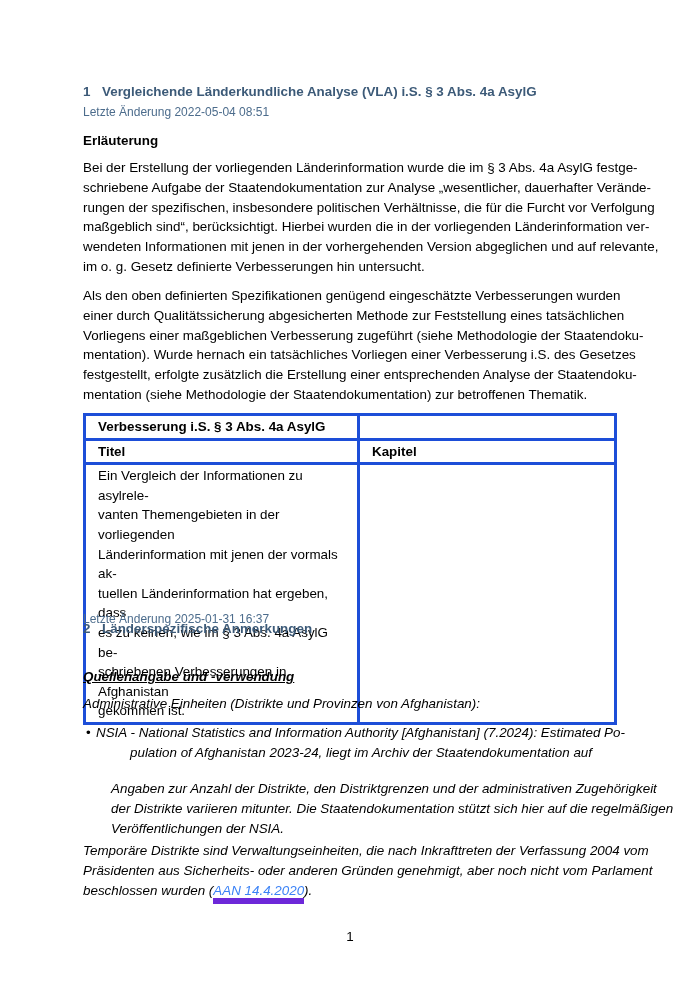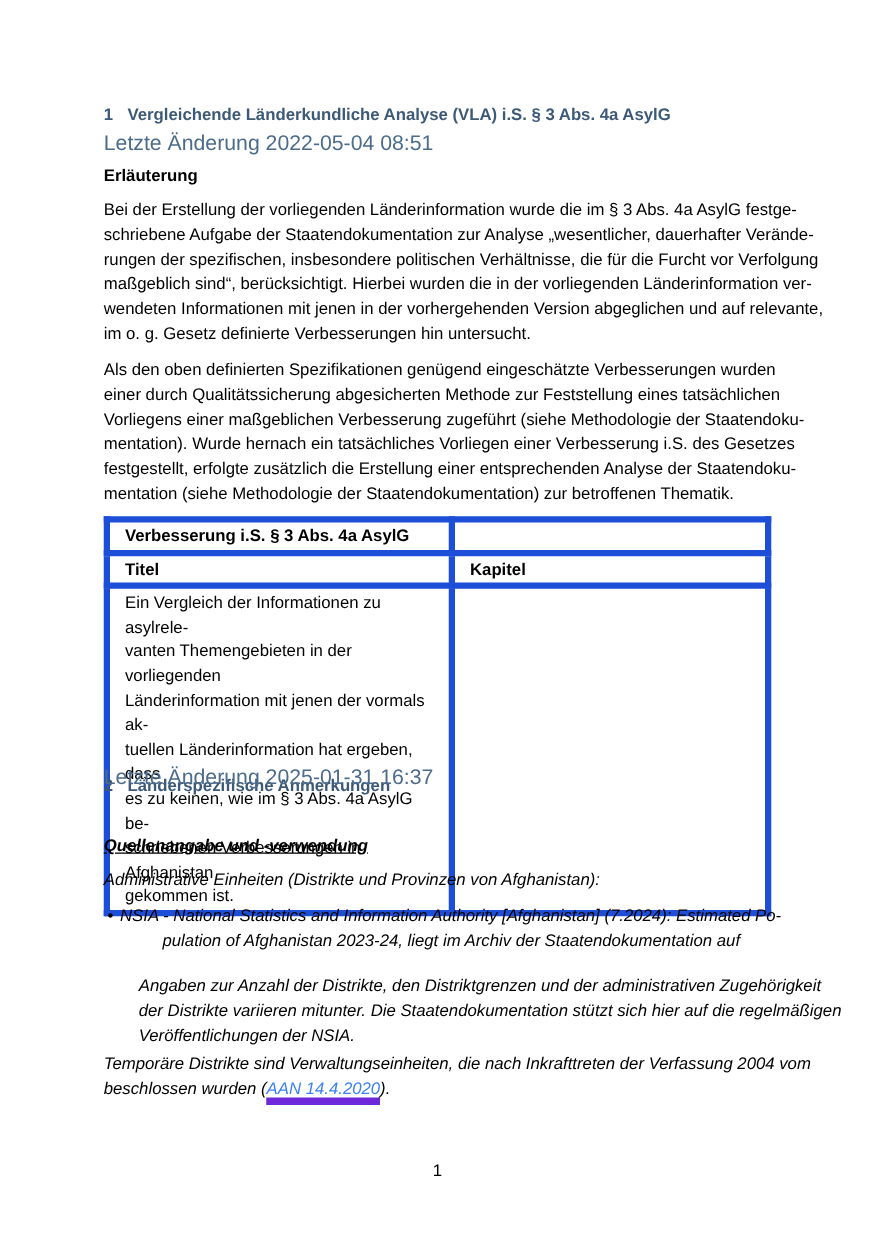--- a/index.html
+++ b/index.html
@@ -6,36 +6,36 @@
     body {
       width: 700px; height: 990px; position: relative; overflow: hidden;
       font-family: "Liberation Sans", sans-serif; color: #000;
     }
     .page { position: absolute; left: 83px; top: 0; width: 534px; }
     .h1 {
       position: absolute; left: 0; font-weight: bold; font-size: 13.4px;
       color: #3c5a78; white-space: nowrap;
     }
     .h1 .num { display: inline-block; width: 19px; }
-    .meta { position: absolute; left: 0; font-size: 17px; color: #4c6c8c; white-space: nowrap; }
+    .meta { position: absolute; left: 0; font-size: 12px; color: #4c6c8c; white-space: nowrap; }
     .sub { position: absolute; left: 0; font-size: 13.4px; font-weight: bold; }
     .sub.it { font-style: italic; text-decoration: underline; }
     .para {
       position: absolute; left: 0; width: 534px; font-size: 13.4px; line-height: 19.8px;
       text-align: justify; hyphens: manual;
     }
     .para.it { font-style: italic; }
     .para .line { display: block; text-align: justify; text-align-last: justify; white-space: nowrap; }
     .para .line.last { text-align-last: left; }
     table.vt {
       position: absolute; left: 0; top: 413px; width: 534px;
       border-collapse: collapse; border: 2px solid #c0c0c0; font-size: 13.4px;
     }
     table.vt td {
-      border: 5px solid #1d4ed8; padding: 1px 8px 1px 12px; vertical-align: top; line-height: 19.6px;
+      border: 3px solid #1d4ed8; padding: 1px 8px 1px 12px; vertical-align: top; line-height: 19.6px;
     }
     table.vt td.c1 { width: 251px; }
     table.vt td.b { font-weight: bold; }
     .bullet {
       position: absolute; left: 13px; width: 521px; font-size: 13.4px; font-style: italic; line-height: 19.8px;
     }
     .bullet .dot { position: absolute; left: -10px; top: 0; font-style: normal; }
     a.src { color: #3b82f6; text-decoration: none; border-bottom: 6px solid #6d28d9; }
     .pagenum { position: absolute; left: 0; width: 700px; top: 929px; text-align: center; font-size: 13.4px; }
   </style>
@@ -110,17 +110,18 @@
   </div>
 
   <div class="para it" style="top:779px;margin-left:28px;">
     <span class="line">Angaben zur Anzahl der Distrikte, den Distriktgrenzen und der administrativen Zugehörigkeit</span>
     <span class="line">der Distrikte variieren mitunter. Die Staatendokumentation stützt sich hier auf die regelmäßigen</span>
     <span class="line last">Veröffentlichungen der NSIA.</span>
   </div>
 
   <div class="para it" style="top:841px;">
     <span class="line">Temporäre Distrikte sind Verwaltungseinheiten, die nach Inkrafttreten der Verfassung 2004 vom</span>
+    <span class="line">Präsidenten aus Sicherheits- oder anderen Gründen genehmigt, aber noch nicht vom Parlament</span>
     <span class="line last"><span>beschlossen wurden (</span><a class="src">AAN 14.4.2020</a><span>).</span></span>
   </div>
 </div>
 
 <div class="pagenum">1</div>
 
 </body></html>

